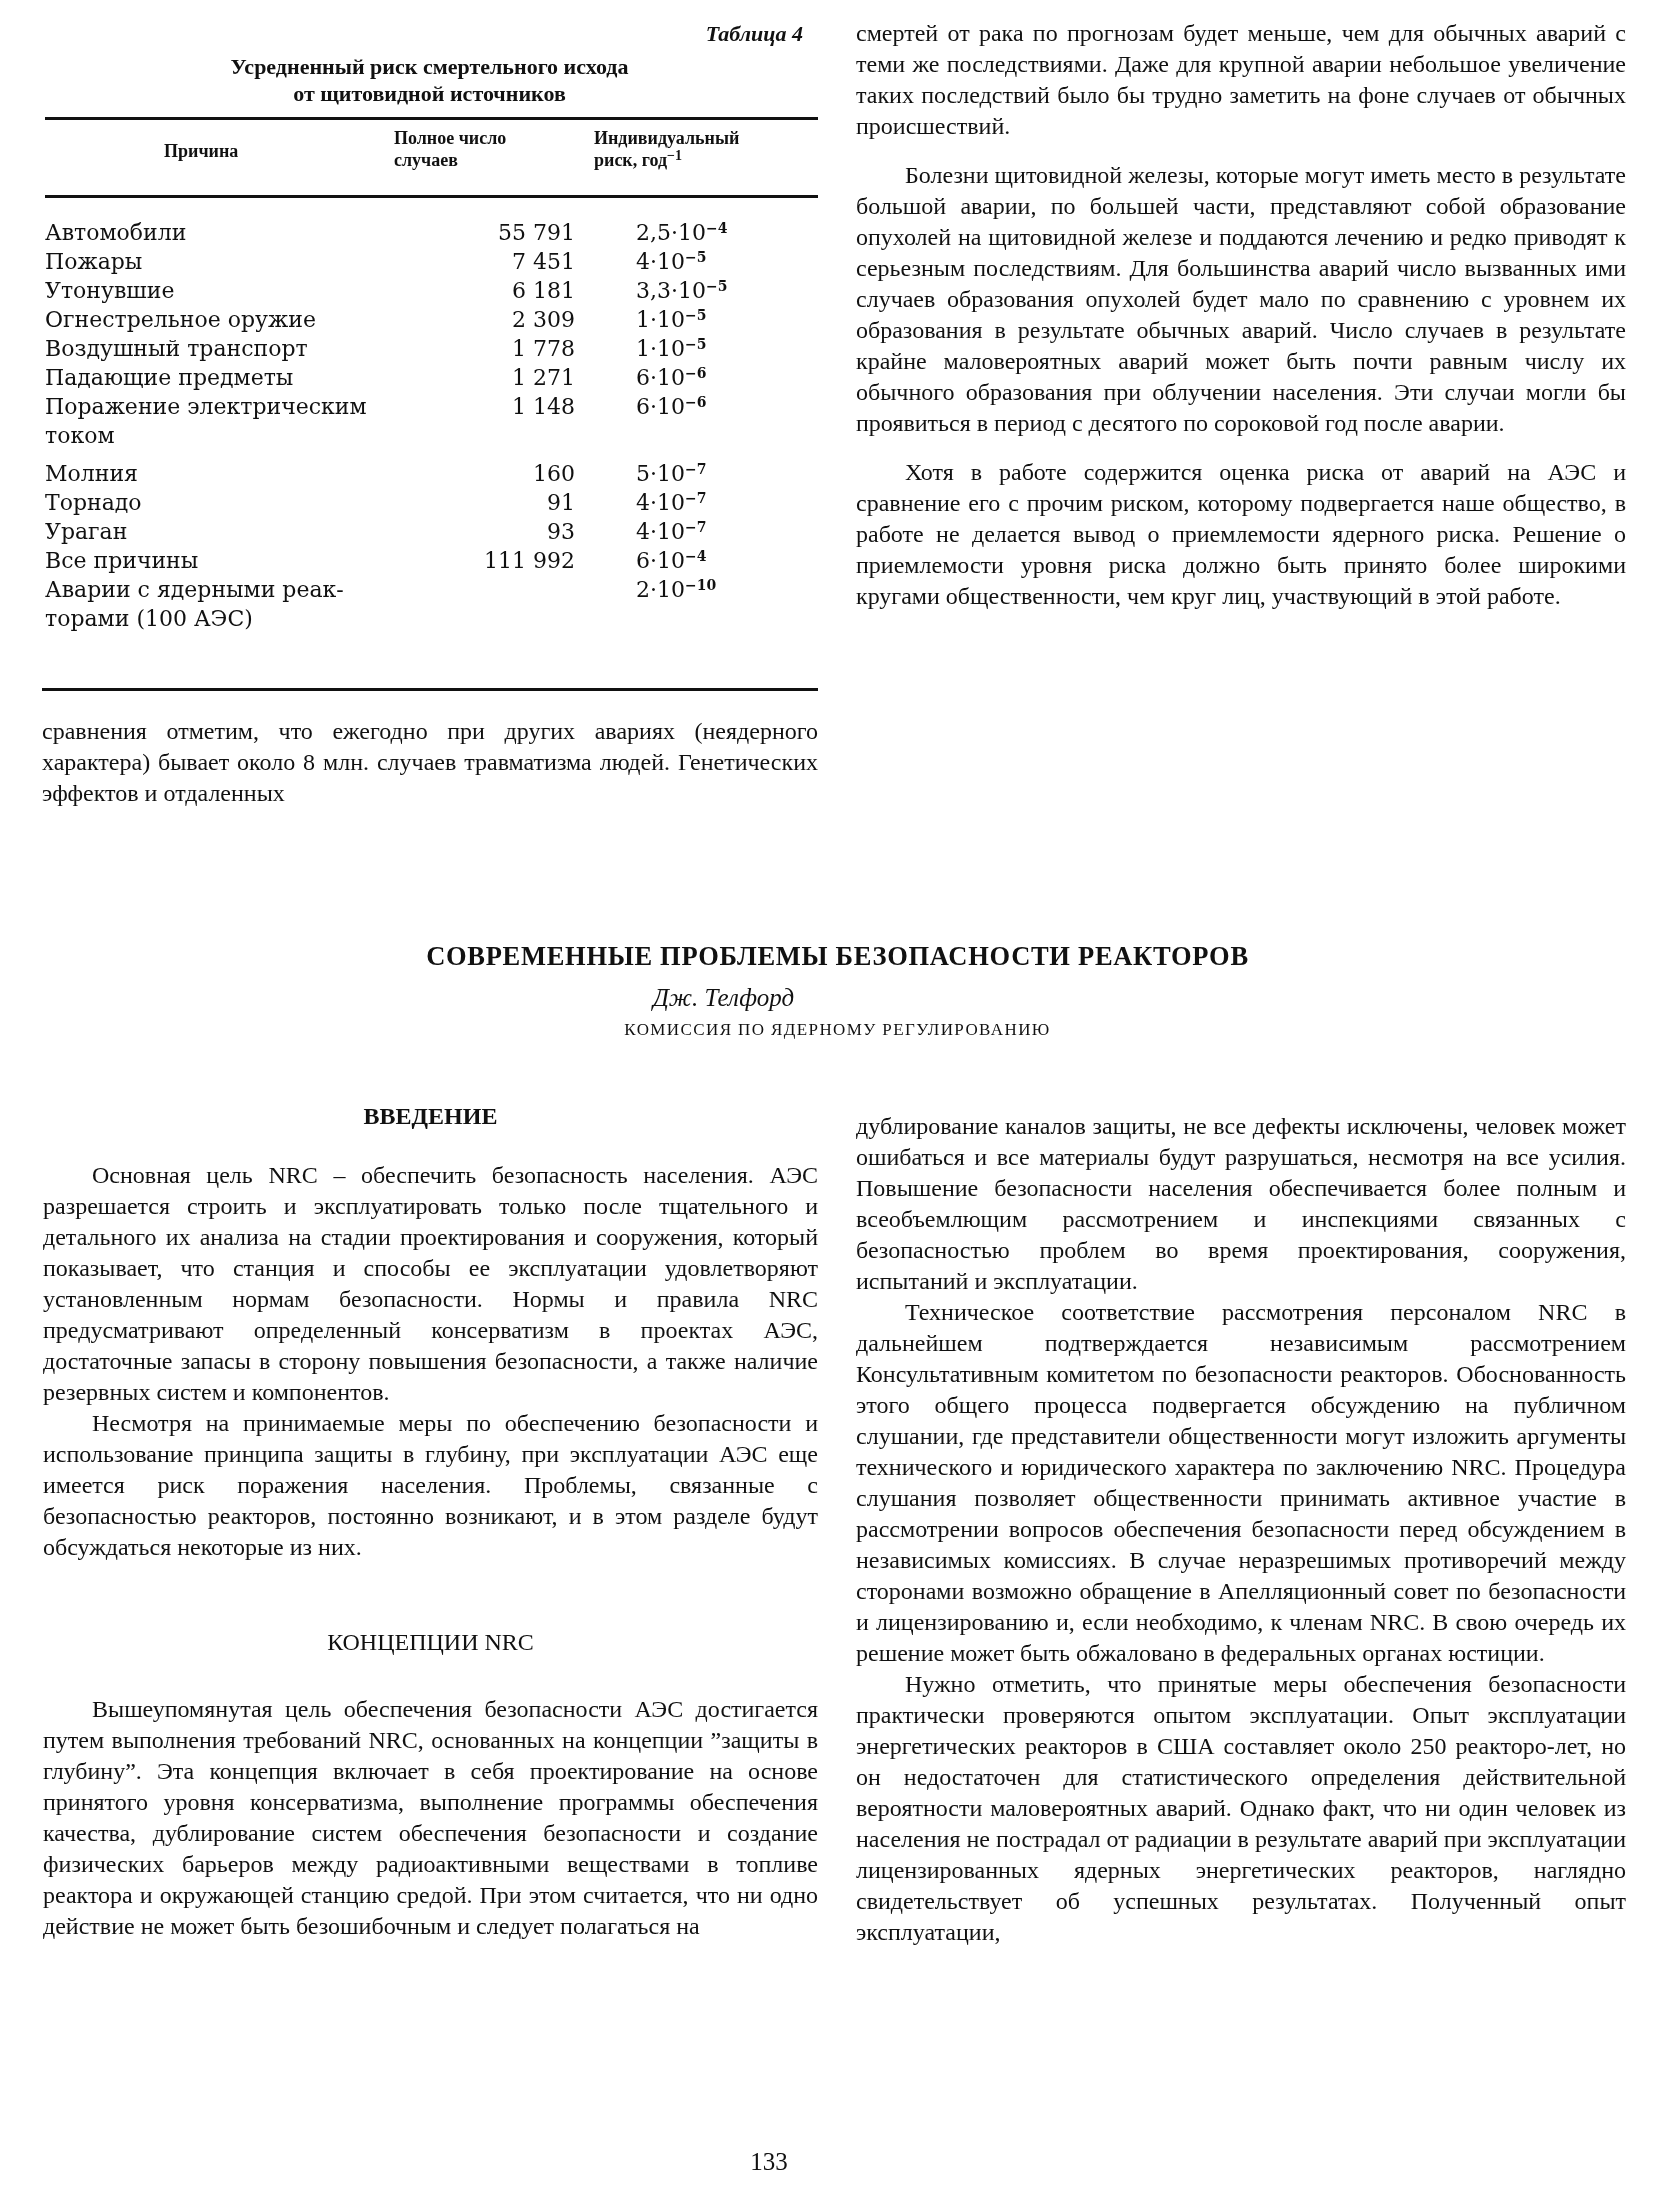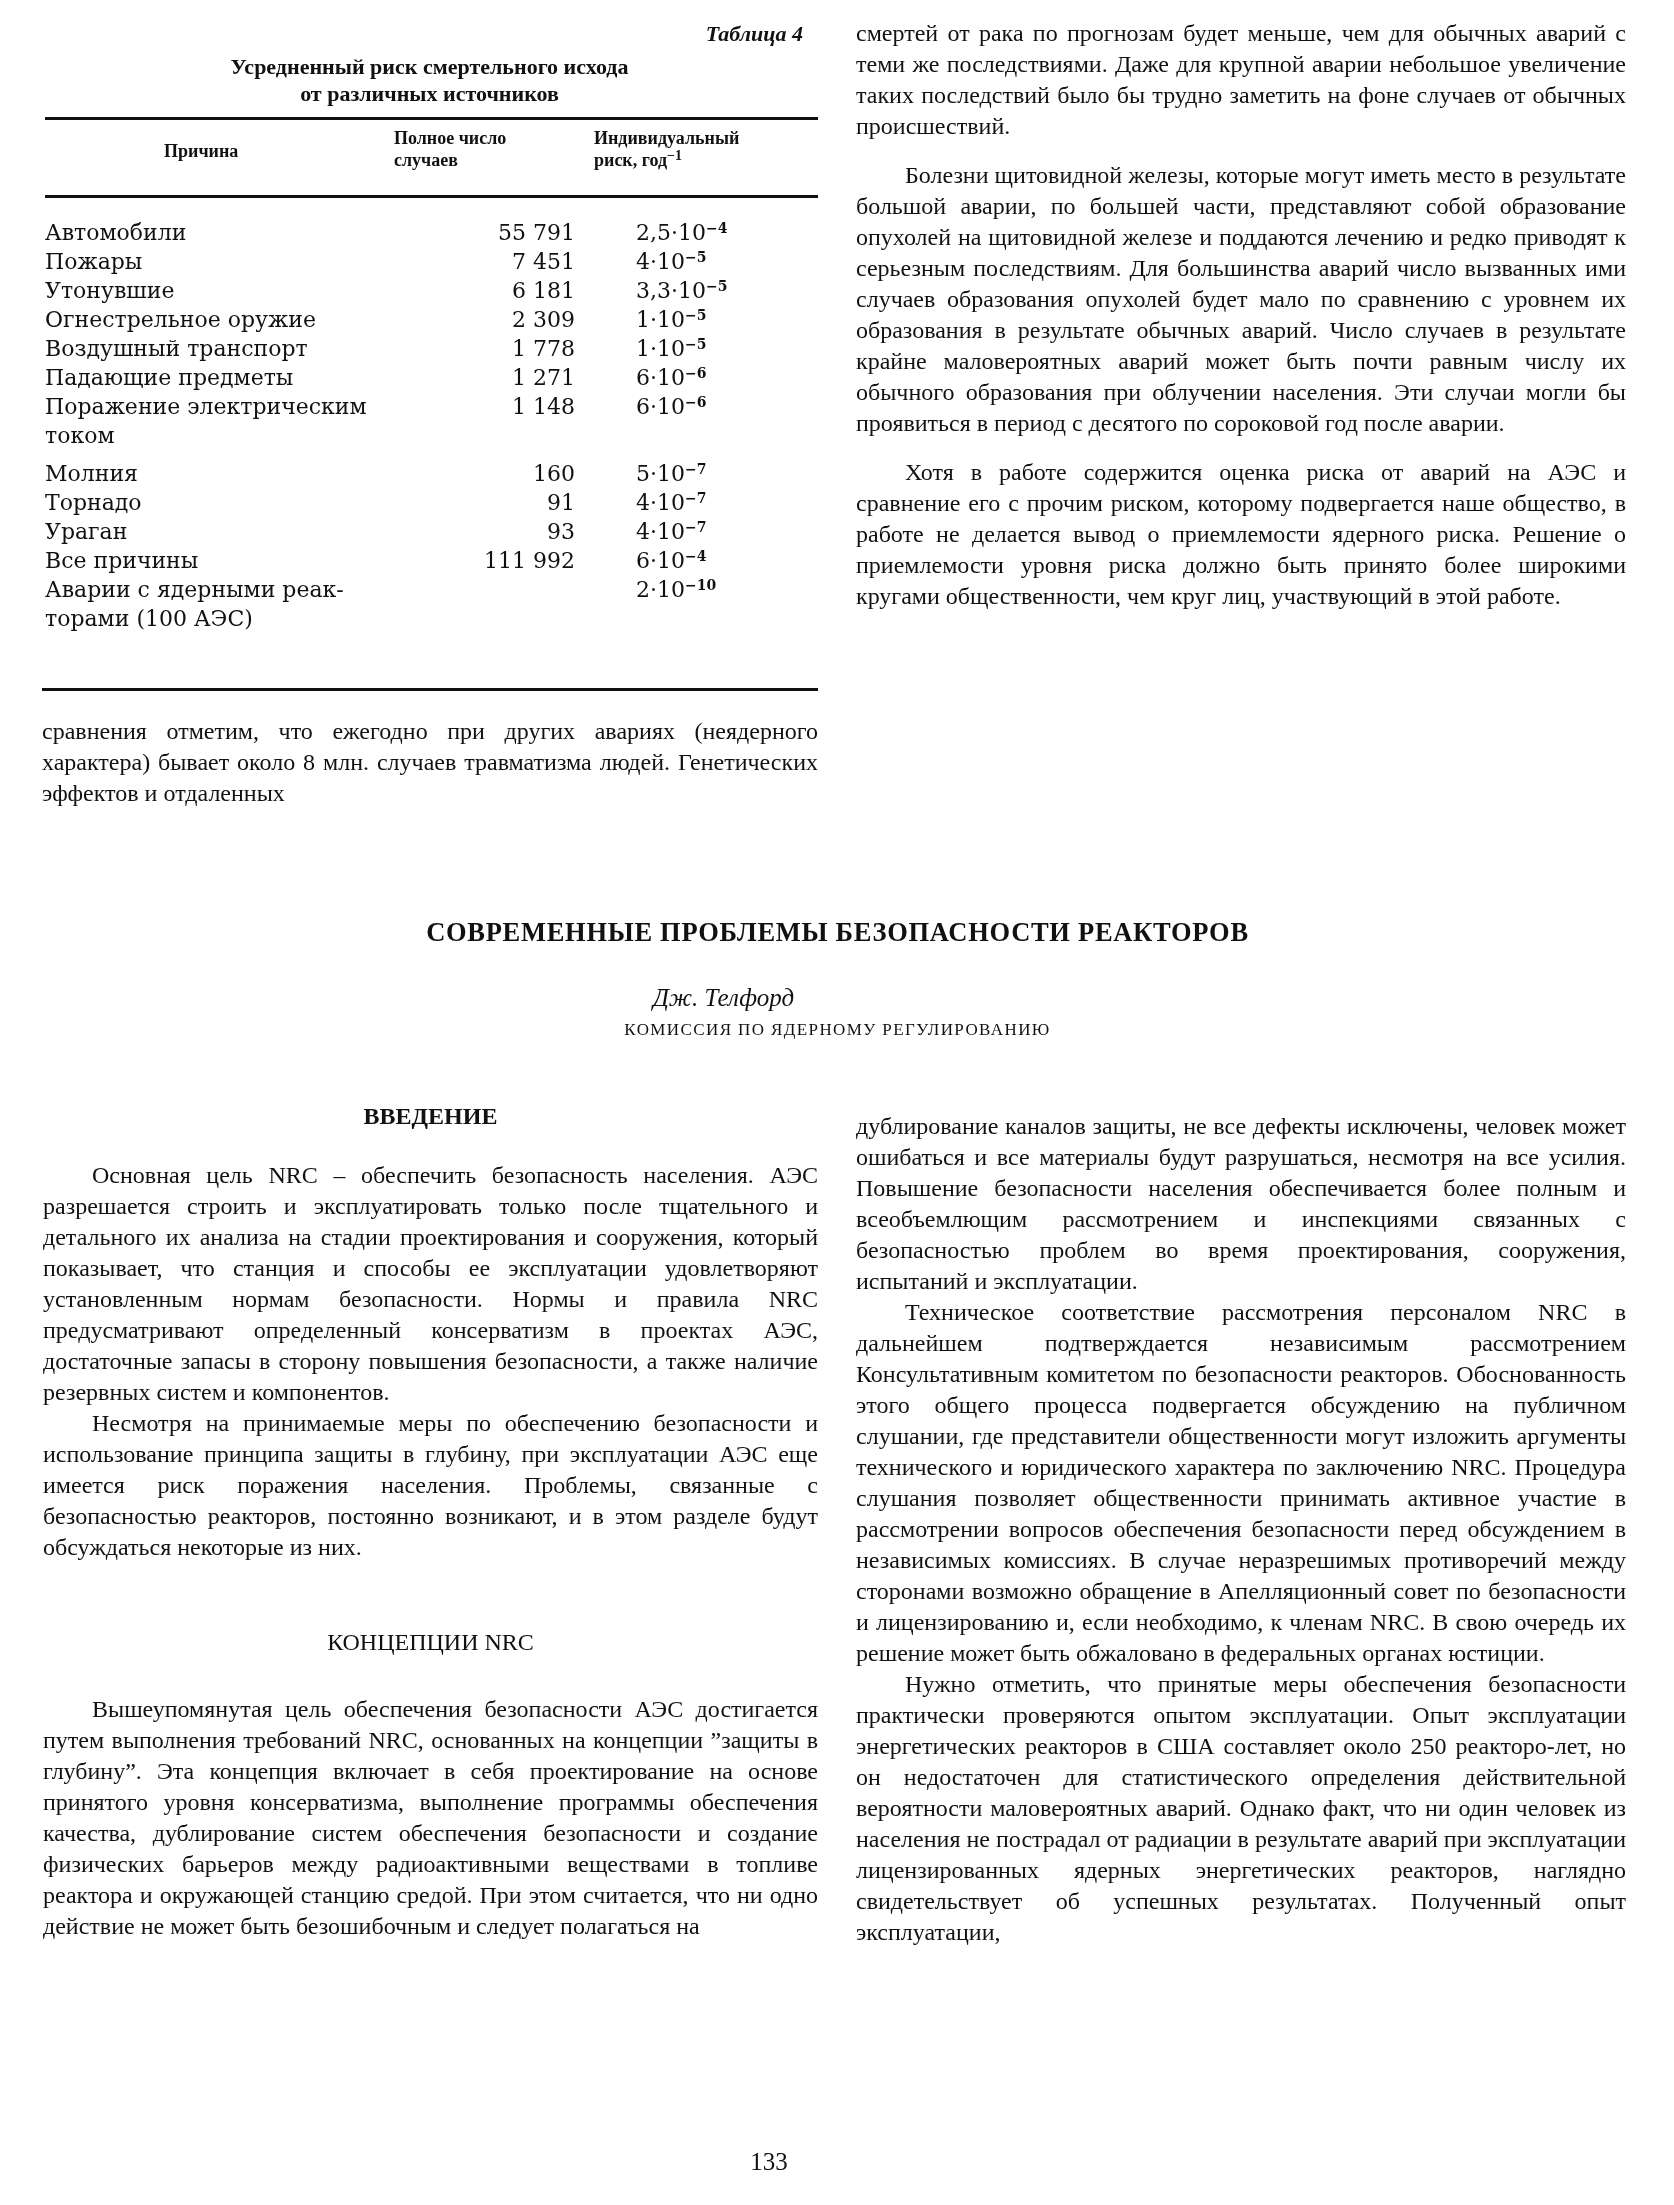--- a/index.html
+++ b/index.html
@@ -11,34 +11,34 @@
   .indent { text-indent:49px; }
   .gap { margin-top:18px !important; }
   .tbl-caption { font-style:italic; font-weight:bold; font-size:22px; text-align:right; }
   .tbl-title { font-weight:bold; font-size:22px; text-align:center; line-height:26.5px; }
   .rule { position:absolute; height:2.8px; background:#111; }
   table.risk { border-collapse:collapse; font-size:22px; font-family:"DejaVu Serif","Liberation Serif",serif; }
   table.risk td { padding:0; vertical-align:top; line-height:29px; }
   .th { font-weight:bold; font-size:18px; line-height:22px; }
   .num { text-align:right; }
   sup { font-size:14px; vertical-align:top; position:relative; top:-4.2px; font-weight:bold; }
-  .art-title { font-weight:bold; font-size:26.5px; letter-spacing:0.7px; text-align:center; }
+  .art-title { font-weight:bold; font-size:26.5px; letter-spacing:0.7px; text-align:center;margin-top:24px; }
   .author { font-style:italic; font-size:25px; text-align:center; }
   .org { font-size:17px; letter-spacing:1.4px; text-align:center; }
   .sec-head { font-size:24px; text-align:center; }
   .sec-head.bold { font-weight:bold; }
   .pagenum { font-size:25px; text-align:center; }
 </style>
 </head>
 <body>
 
 <div class="abs tbl-caption" style="left:42px; top:21px; width:761px;">Таблица 4</div>
 <div class="abs tbl-title" style="left:42px; top:54px; width:775px;">
   <div>Усредненный риск смертельного исхода</div>
-  <div>от различных источников</div>
+  <div>от щитовидной источников</div>
 </div>
 <div class="rule" style="left:45px; top:117px; width:773px;"></div>
 
 <div class="abs" style="left:45px; top:127px; width:773px;">
   <div class="abs th" style="left:119px; top:12.6px;">Причина</div>
   <div class="abs th" style="left:349px; top:0px;">
     <div>Полное число</div>
     <div>случаев</div>
   </div>
   <div class="abs th" style="left:549px; top:0px;">

